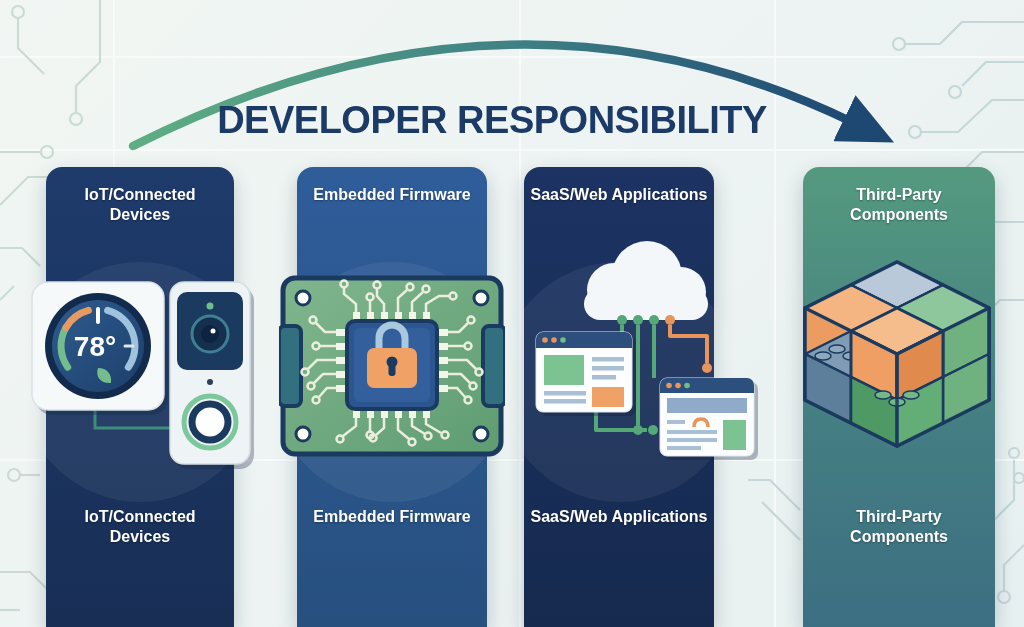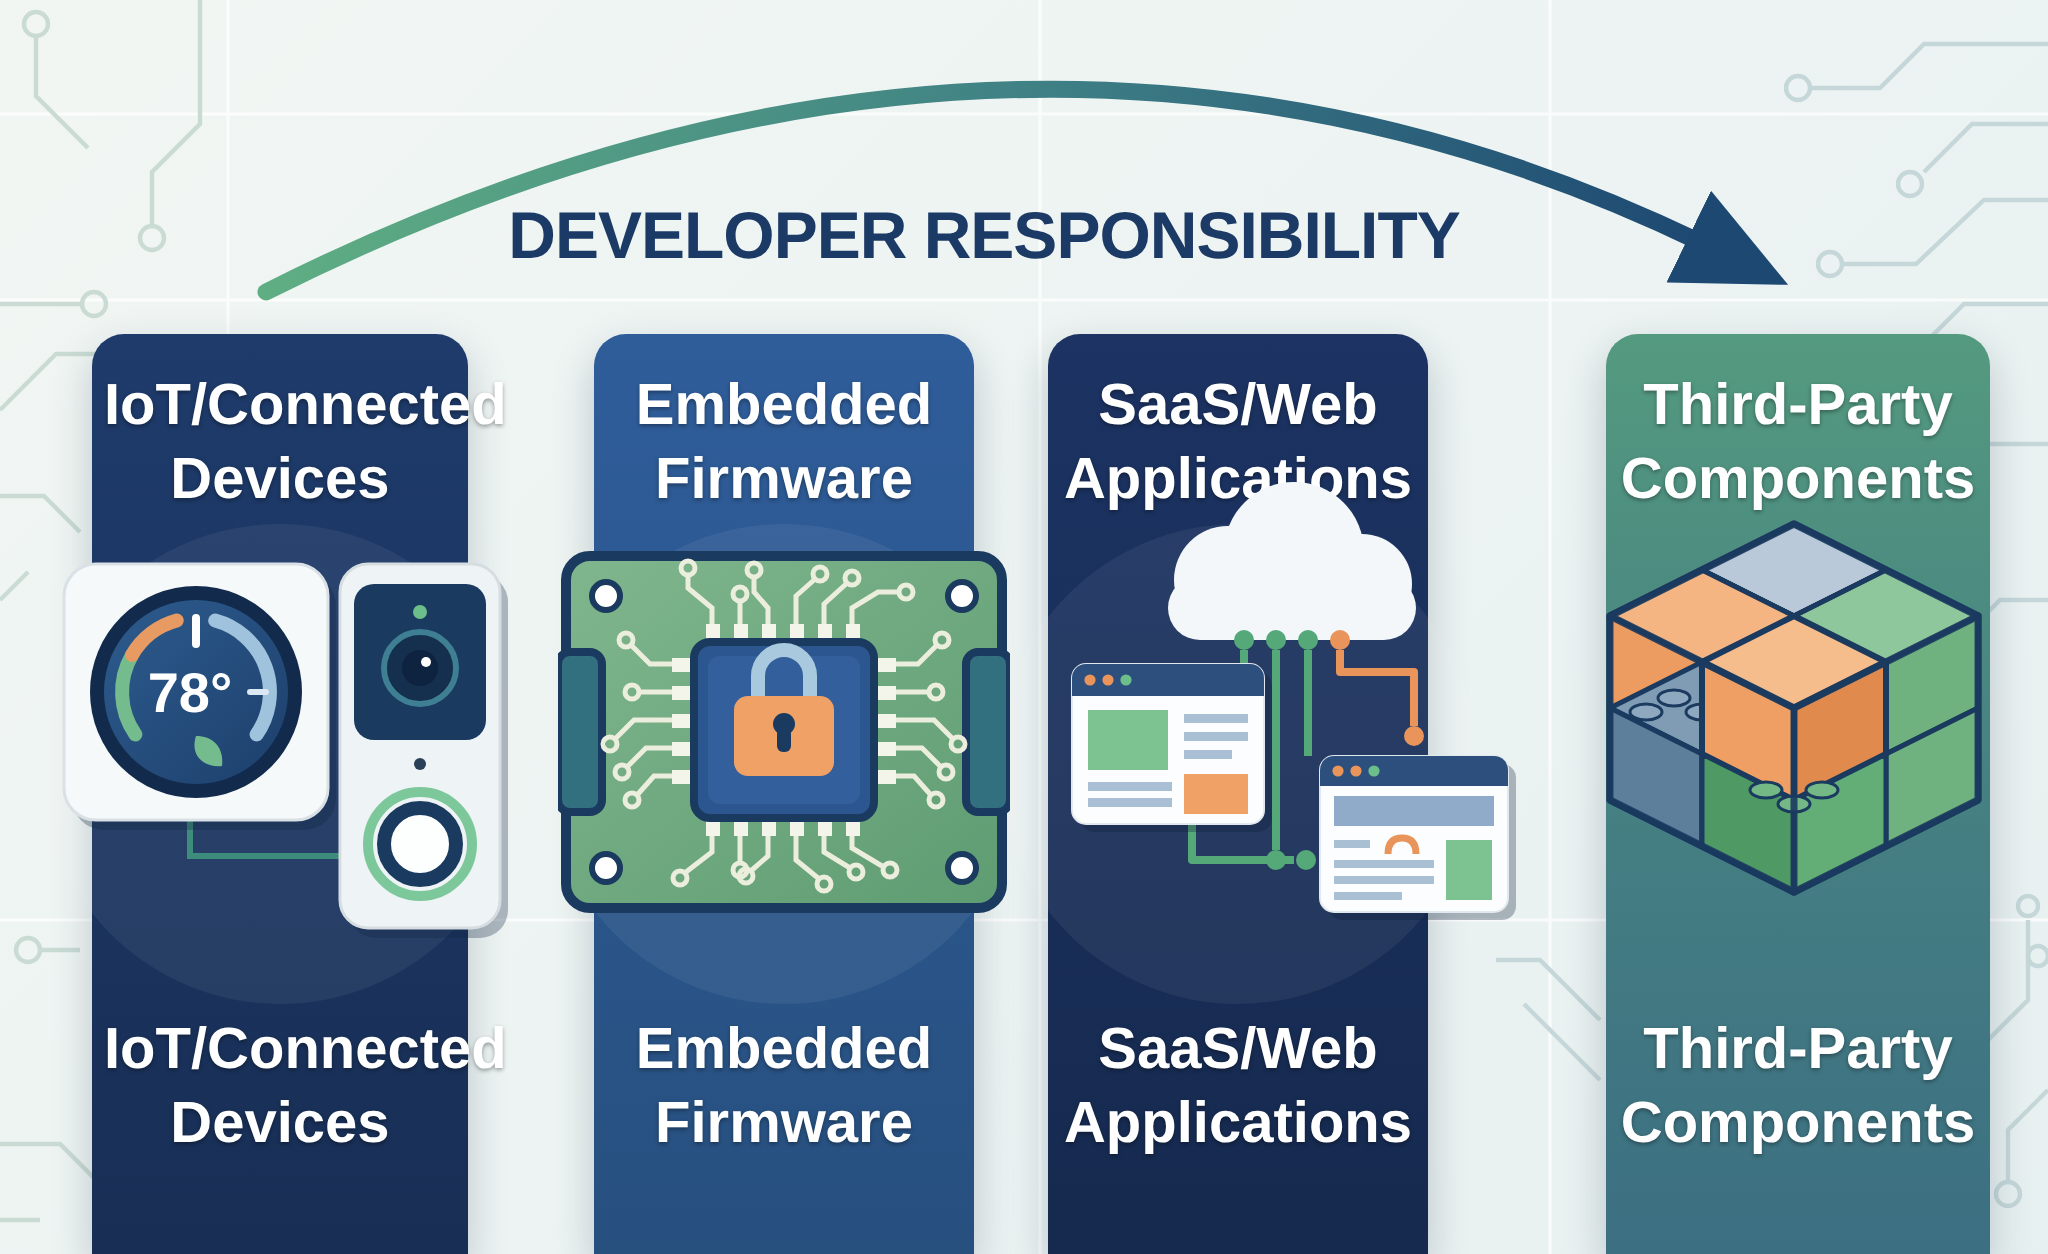--- a/index.html
+++ b/index.html
@@ -2,31 +2,31 @@
 <html><head>
 <meta charset="utf-8">
 <style>
   html,body{margin:0;padding:0;background:#dfe8e6;}
   .canvas{position:relative;width:1024px;height:627px;overflow:hidden;
           background:linear-gradient(135deg,#f1f6f3 0%,#ecf3f2 55%,#e7f0f0 100%);
           font-family:"Liberation Sans","DejaVu Sans",sans-serif;}
   svg{display:block;}
   .layer{position:absolute;inset:0;pointer-events:none;}
   .title{position:absolute;left:0;right:60px;top:99px;text-align:center;
-         font-size:33px;font-weight:bold;letter-spacing:-0.5px;color:#1c3a66;padding-left:20px;}
+         font-size:38px;font-weight:bold;letter-spacing:-0.5px;color:#1c3a66;padding-left:20px;}
   .column{position:absolute;top:167px;height:460px;border-radius:16px 16px 0 0;
           box-shadow:0 8px 20px rgba(18,40,70,.22);}
   .col-1{left:46px;width:188px;background:linear-gradient(180deg,#1e3b6b 0%,#182e55 100%);}
   .col-2{left:297px;width:190px;background:linear-gradient(180deg,#2f5d9a 0%,#27507f 100%);}
   .col-3{left:524px;width:190px;background:linear-gradient(180deg,#1c3363 0%,#162a4f 100%);}
   .col-4{left:803px;width:192px;background:linear-gradient(180deg,#549a7f 0%,#447e82 55%,#3c6f82 100%);}
   .glow{position:absolute;left:50%;top:95px;width:240px;height:240px;margin-left:-120px;
         border-radius:50%;background:rgba(255,255,255,.06);}
   .col-label{position:absolute;left:6px;right:6px;text-align:center;color:#ffffff;
-             font-weight:bold;font-size:29px;line-height:1.27;
+             font-weight:bold;font-size:16px;line-height:1.27;
              text-shadow:0 1px 2px rgba(0,0,0,.35);}
   .label-top{top:18px;}
   .label-bottom{top:340px;}
   .icon-abs{position:absolute;}
 </style>
 </head>
 <body>
 
 <div class="canvas">
 

